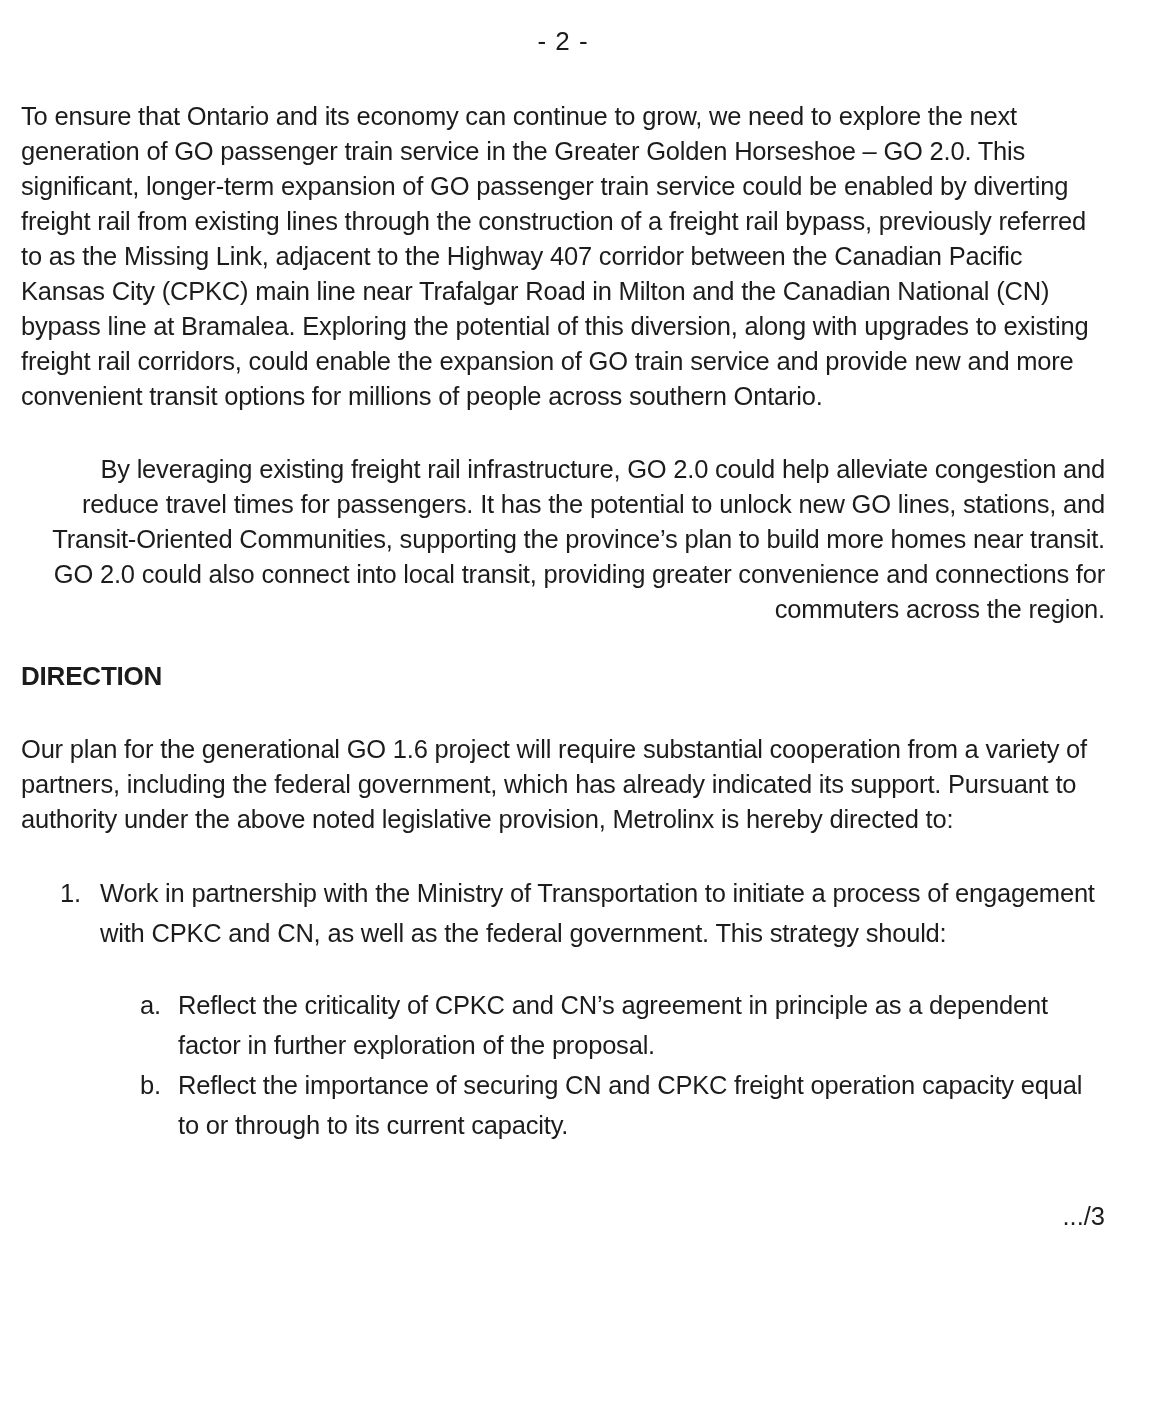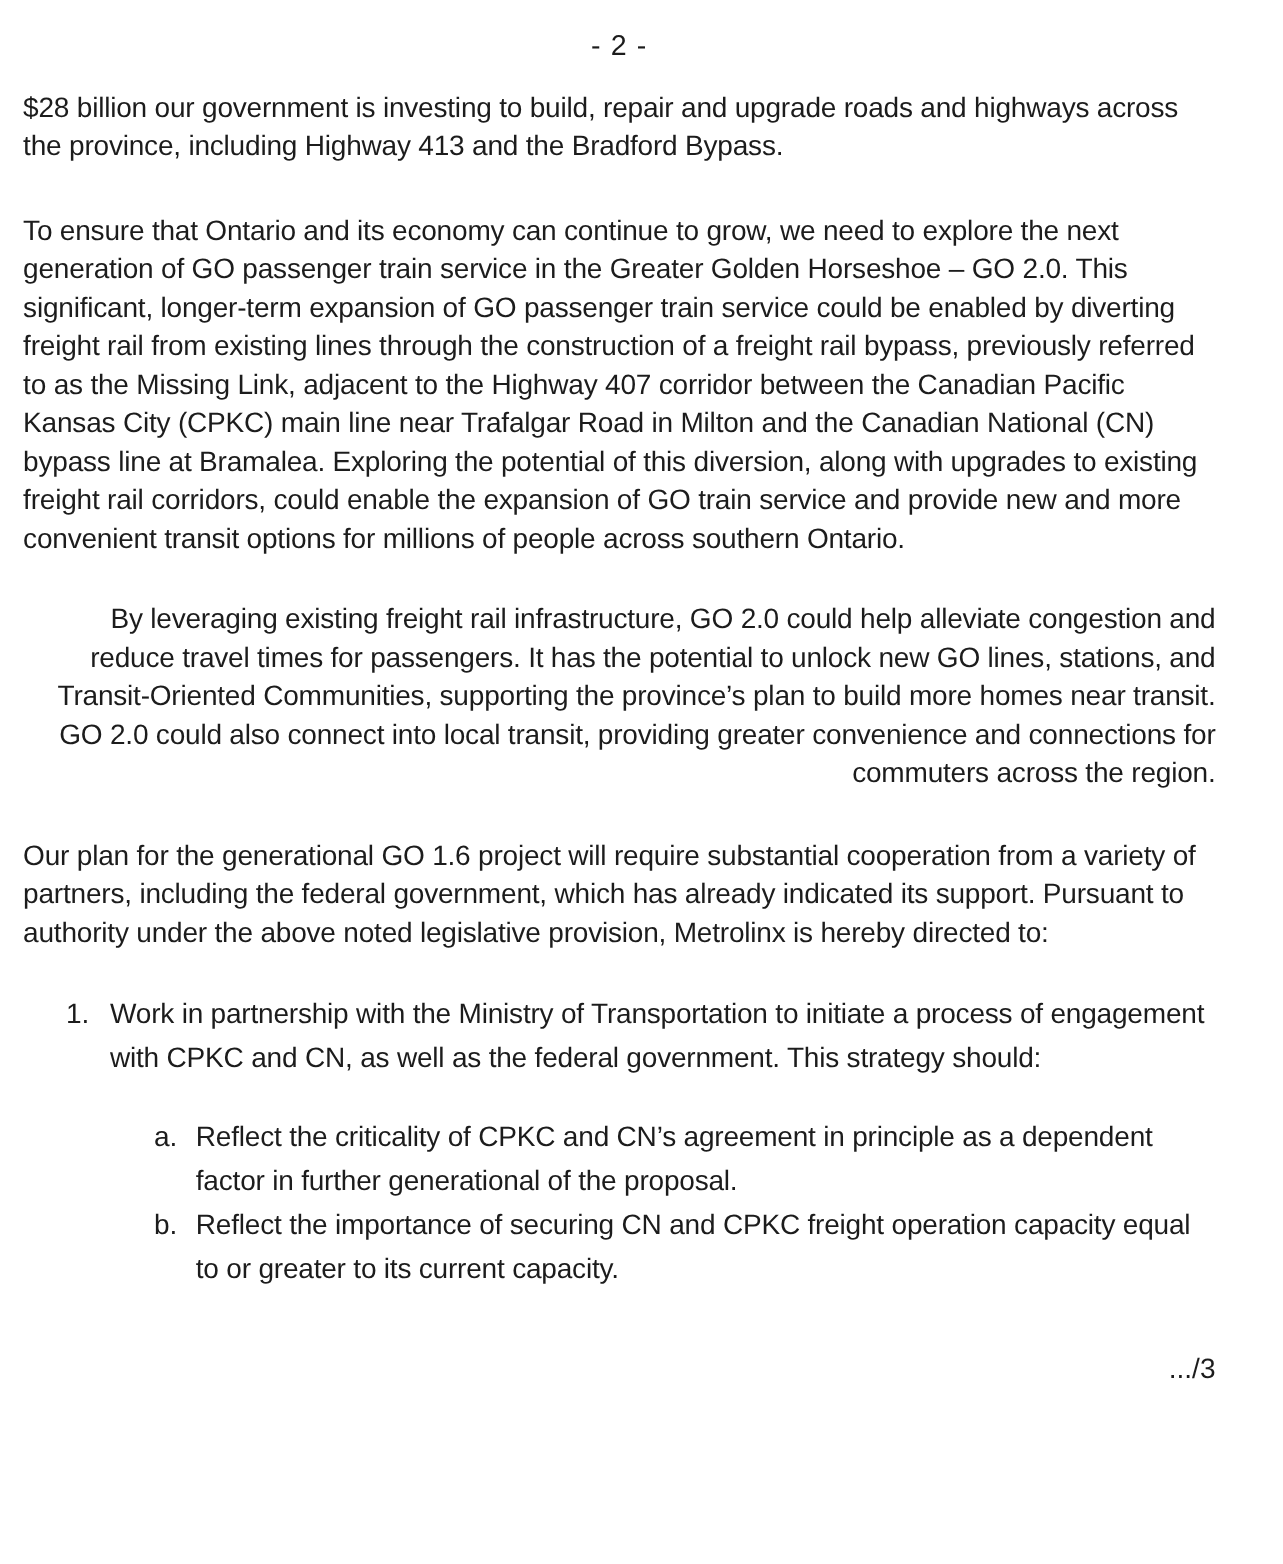--- a/index.html
+++ b/index.html
@@ -80,43 +80,43 @@
     padding-right: 0;
   }
 </style>
 </head>
 <body>
 
 <div class="page">
 
   <div class="pageno">- 2 -</div>
 
-  <div class="para p1">$28 billion our government is investing to build, repair and upgrade roads and highways across the province, including Highway 413 and the Bradford Bypass.</div>
 
   <div class="para p2">To ensure that Ontario and its economy can continue to grow, we need to explore the next generation of GO passenger train service in the Greater Golden Horseshoe – GO 2.0. This significant, longer-term expansion of GO passenger train service could be enabled by diverting freight rail from existing lines through the construction of a freight rail bypass, previously referred to as the Missing Link, adjacent to the Highway 407 corridor between the Canadian Pacific Kansas City (CPKC) main line near Trafalgar Road in Milton and the Canadian National (CN) bypass line at Bramalea. Exploring the potential of this diversion, along with upgrades to existing freight rail corridors, could enable the expansion of GO train service and provide new and more convenient transit options for millions of people across southern Ontario.</div>
 
   <div class="para p3">By leveraging existing freight rail infrastructure, GO 2.0 could help alleviate congestion and reduce travel times for passengers. It has the potential to unlock new GO lines, stations, and Transit-Oriented Communities, supporting the province’s plan to build more homes near transit. GO 2.0 could also connect into local transit, providing greater convenience and connections for commuters across the region.</div>
 
+  <div class="heading">DIRECTION</div>
 
   <div class="para p4">Our plan for the generational GO 1.6 project will require substantial cooperation from a variety of partners, including the federal government, which has already indicated its support. Pursuant to authority under the above noted legislative provision, Metrolinx is hereby directed to:</div>
 
   <div class="olist">
 
     <div class="list-item">
       <div class="marker">1.</div>
       <div class="item-text">Work in partnership with the Ministry of Transportation to initiate a process of engagement with CPKC and CN, as well as the federal government. This strategy should:</div>
     </div>
 
     <div class="sub-item sub-a">
       <div class="marker">a.</div>
-      <div class="item-text">Reflect the criticality of CPKC and CN’s agreement in principle as a dependent factor in further generational of the proposal.</div>
+      <div class="item-text">Reflect the criticality of CPKC and CN’s agreement in principle as a dependent factor in further exploration of the proposal.</div>
     </div>
 
     <div class="sub-item sub-b">
       <div class="marker">b.</div>
-      <div class="item-text">Reflect the importance of securing CN and CPKC freight operation capacity equal to or greater to its current capacity.</div>
+      <div class="item-text">Reflect the importance of securing CN and CPKC freight operation capacity equal to or through to its current capacity.</div>
     </div>
 
   </div>
 
   <div class="footer-mark">.../3</div>
 
 </div>
 
 </body></html>

